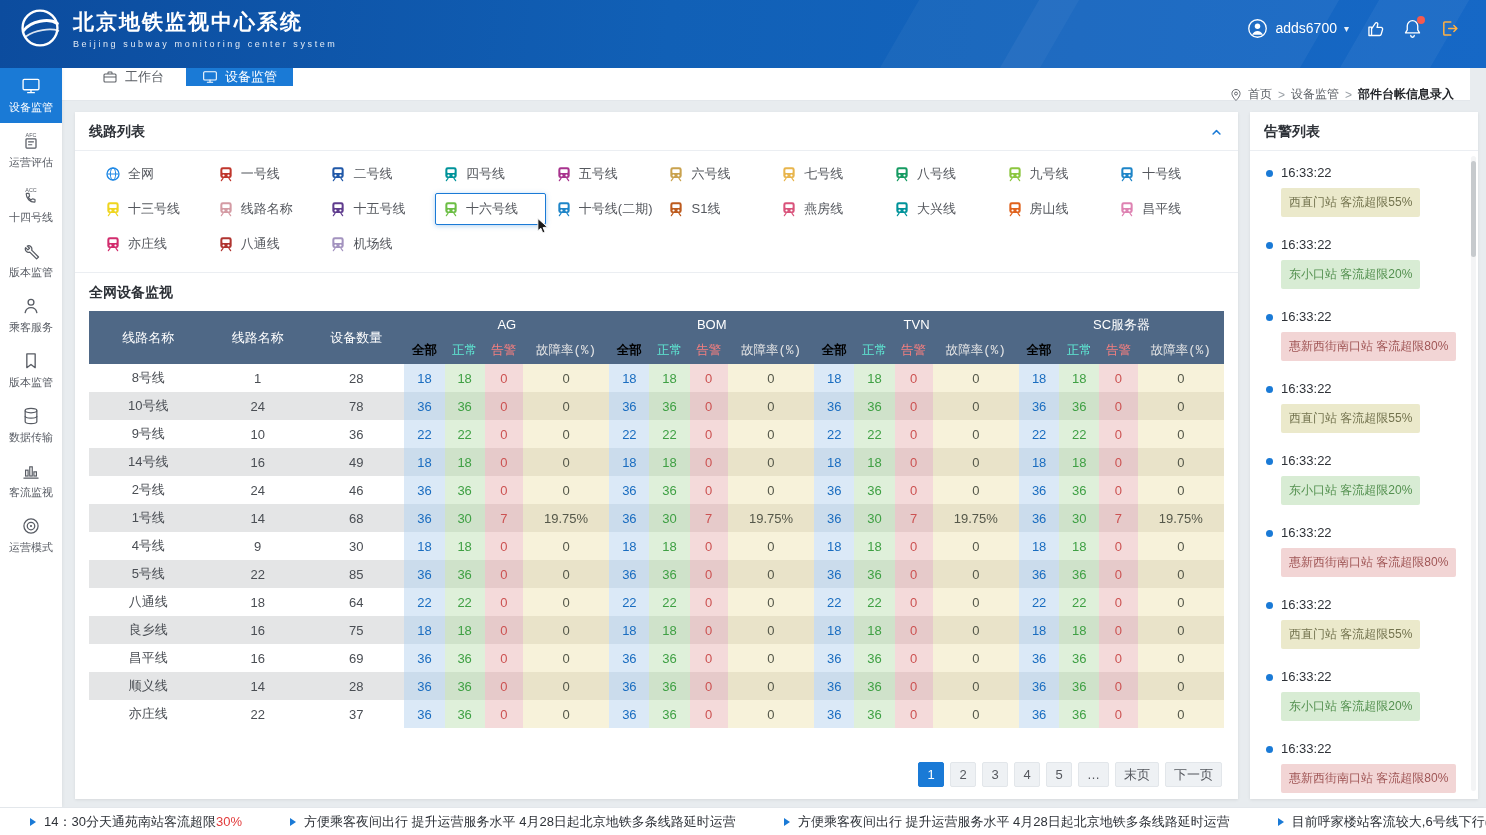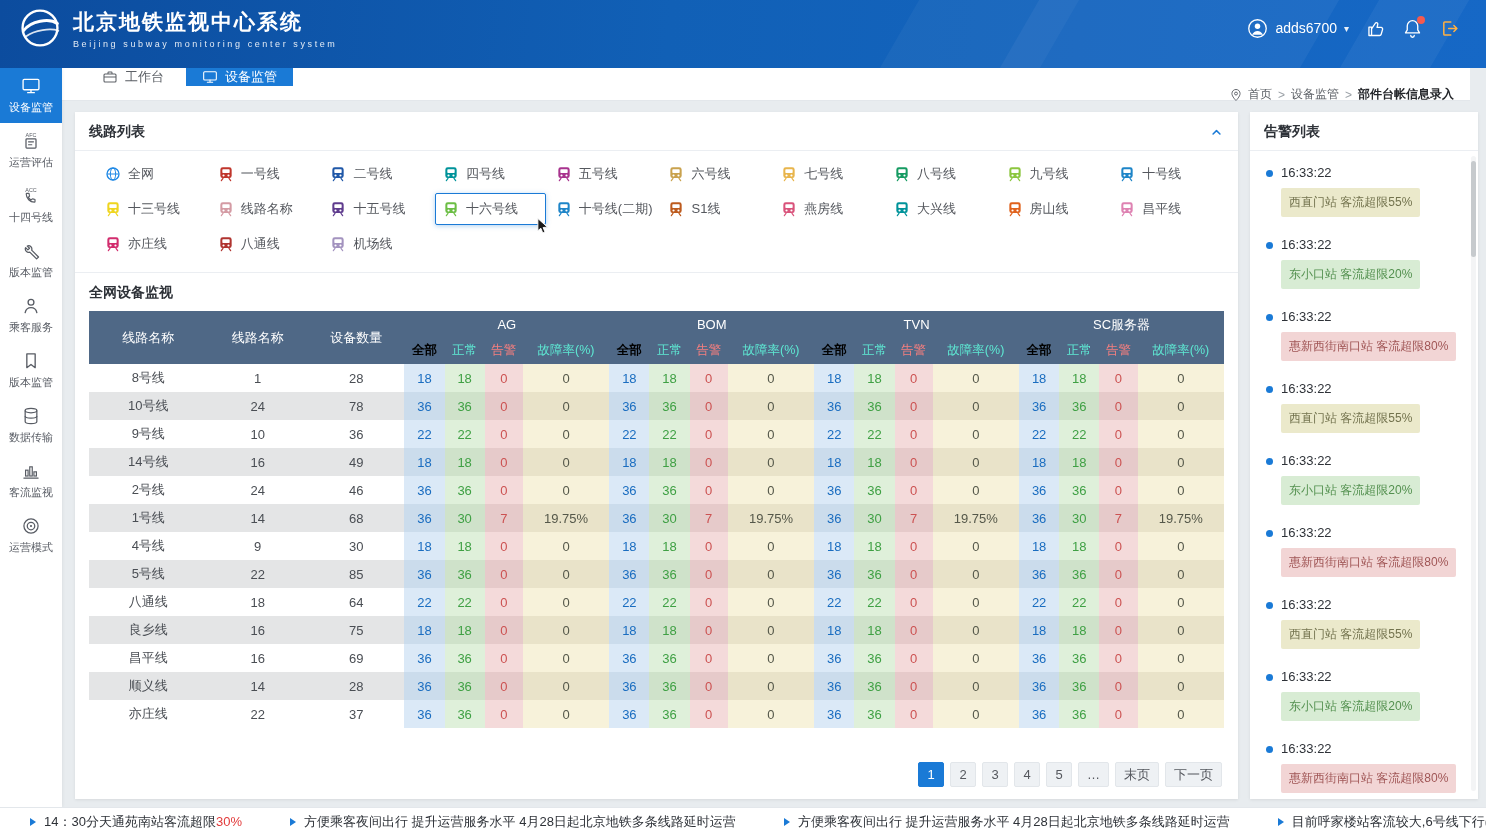--- a/index.html
+++ b/index.html
@@ -57,21 +57,21 @@
   .line-item.selected { border-color:#1a7ad6; background:#fff; box-shadow:0 1px 5px rgba(26,122,214,.35); padding-right:27px; }
   .cursor { position:absolute; right:-6px; bottom:-11px; z-index:6; }
 
   .table-wrap { padding:0 14px; }
   table.device-table { width:100%; border-collapse:collapse; table-layout:fixed; }
   thead th { background:#4f6886; color:#fff; font-weight:normal; font-size:13px; height:27px; }
   thead th.sub { height:26px; font-size:12.5px; border-bottom:2px solid transparent; }
   th.sub-0 { color:#000000; border-bottom-color:#82b7f0;font-weight:bold; }
   th.sub-1 { color:#5eead4; border-bottom-color:#74cf7c; }
   th.sub-2 { color:#f57f7f; border-bottom-color:#f57f7f; }
-  th.sub-3 { color:#5eead4; border-bottom-color:#e9c75f; }
+  th.sub-3 { color:#e5e5e5; border-bottom-color:#e9c75f;font-family:Liberation Mono, monospace; }
   tbody td { height:28px; text-align:center; font-size:13px; color:#4a4e54; }
   tbody tr:nth-child(even) td { background:#e4e5e6; }
   td.c-all  { background:#dbe9f7; color:#1a6dc0; }
   td.c-ok   { background:#dff0da; color:#3fa044; }
   td.c-warn { background:#f4dada; color:#cc5252; }
   td.c-rate { background:#f7f2da; color:#55584a; }
   tbody tr:nth-child(even) td.c-all  { background:#cbdcec; }
   tbody tr:nth-child(even) td.c-ok   { background:#cfe2ca; }
   tbody tr:nth-child(even) td.c-warn { background:#e6caca; }
   tbody tr:nth-child(even) td.c-rate { background:#e9e3c9; }

